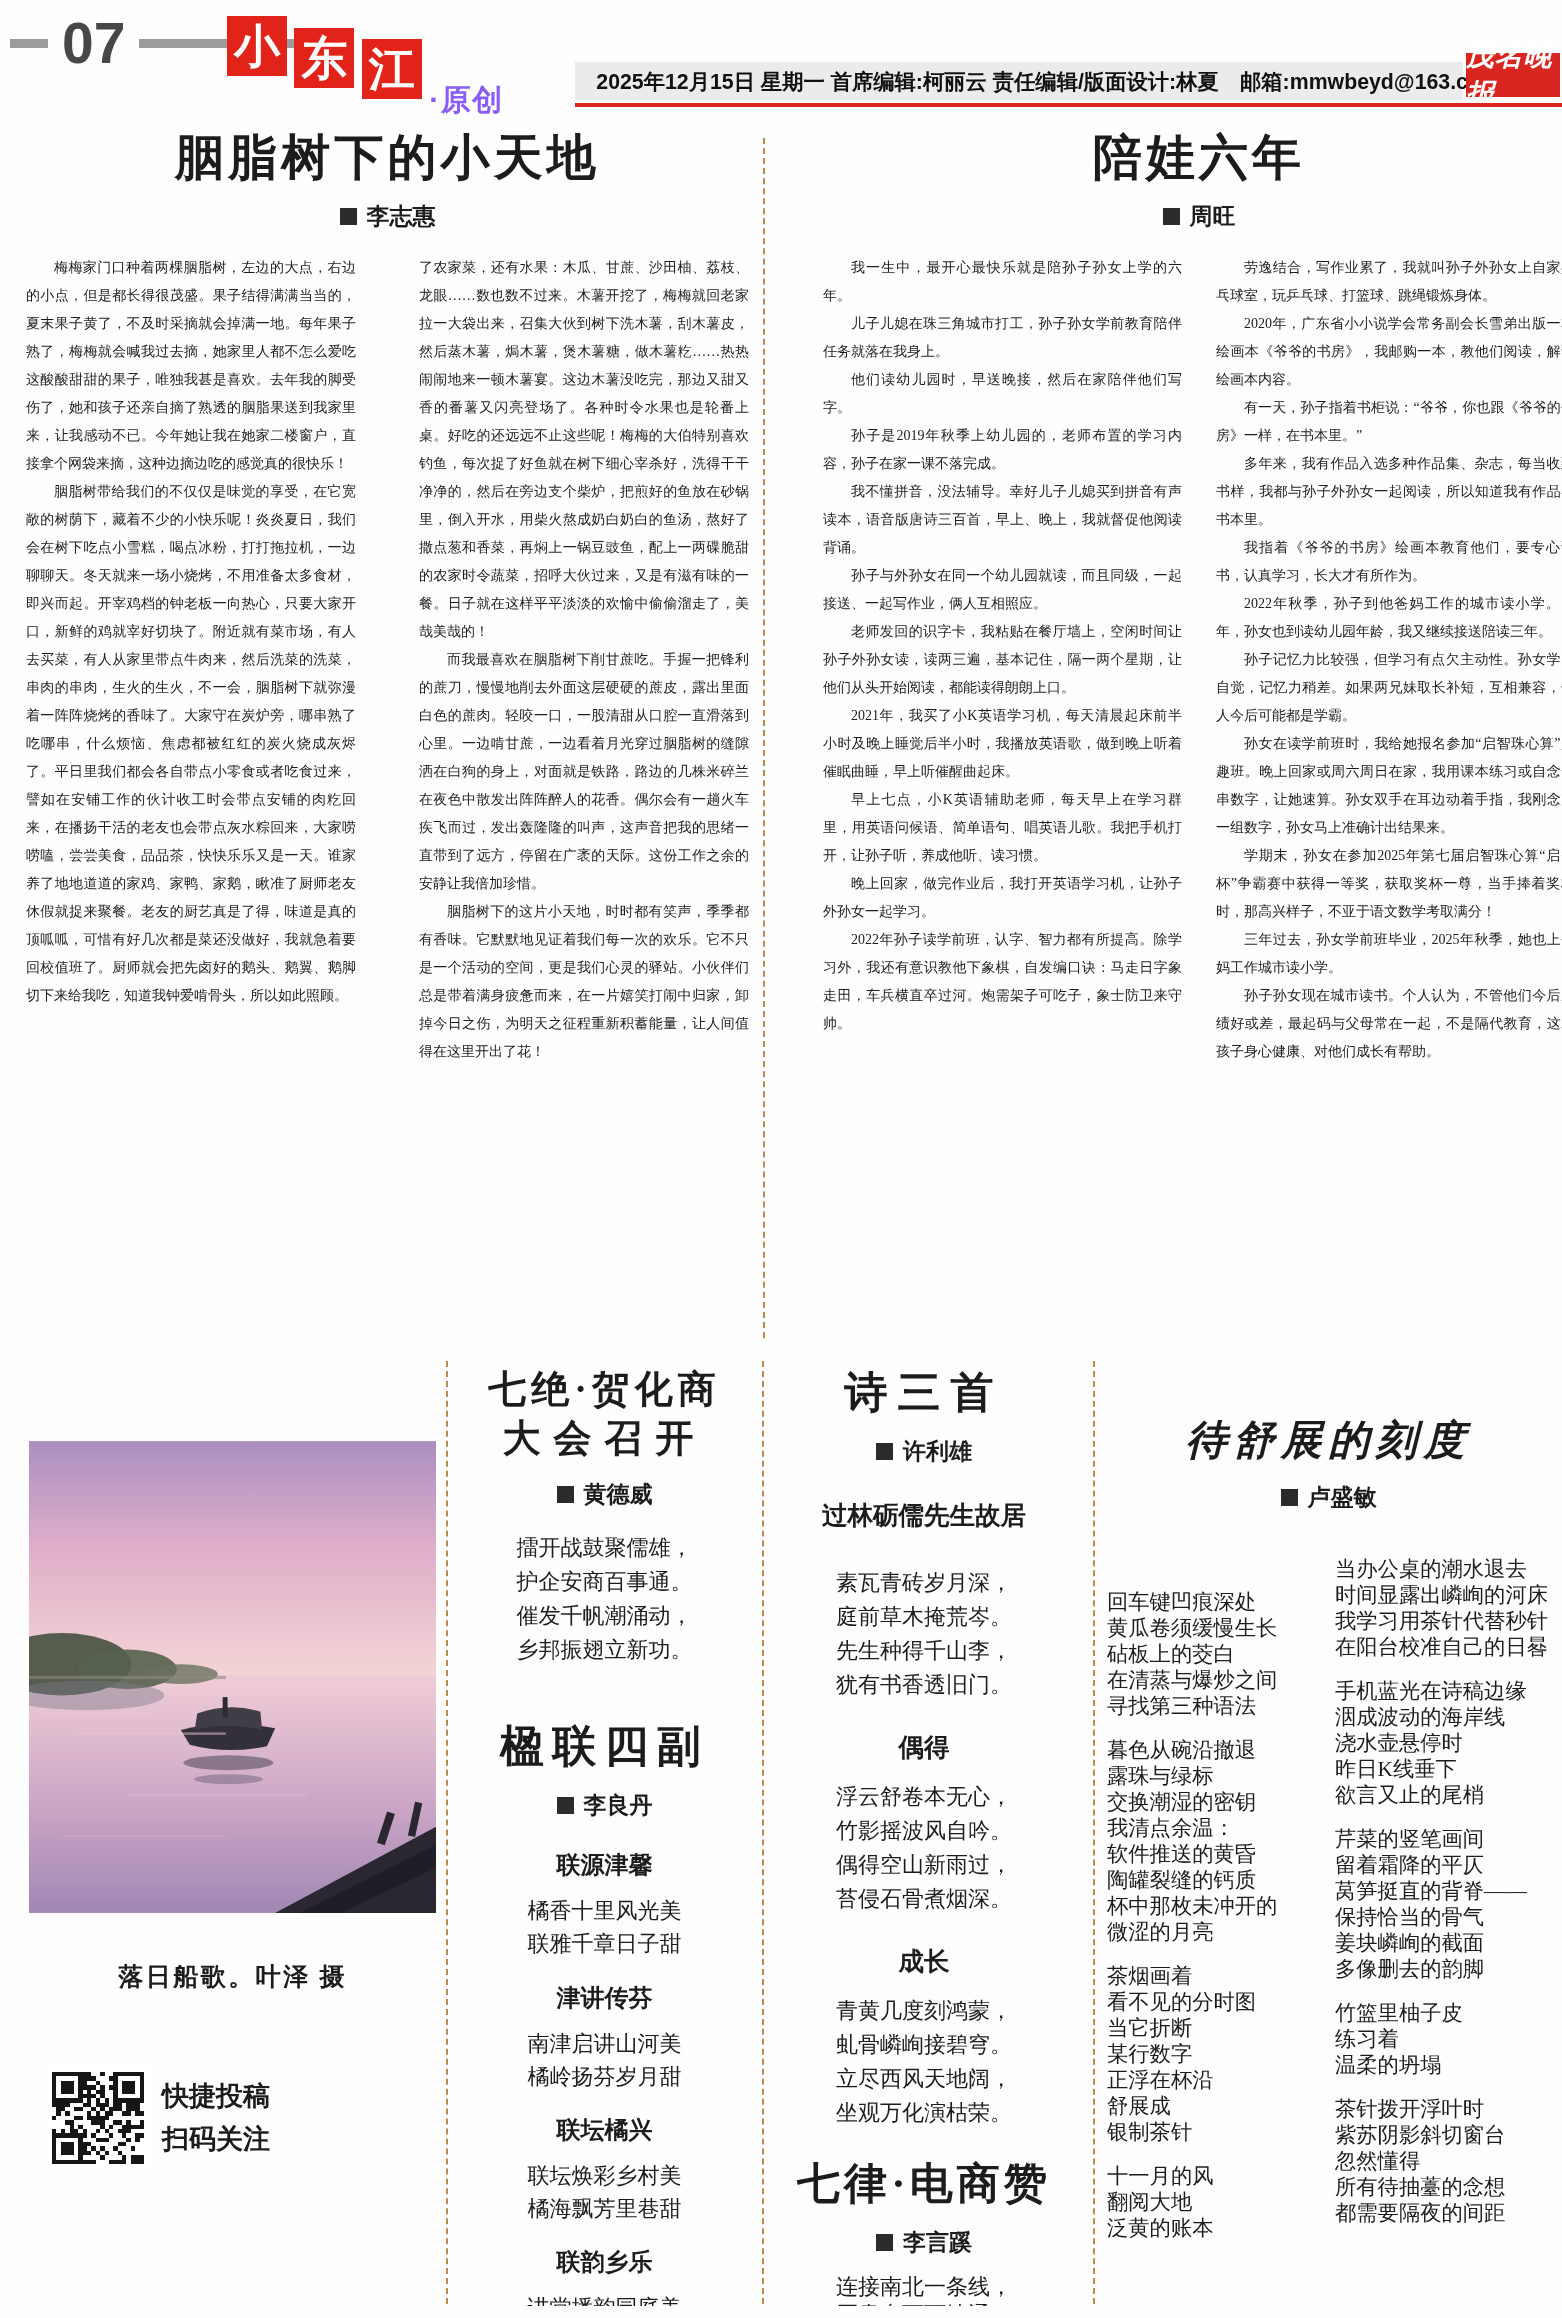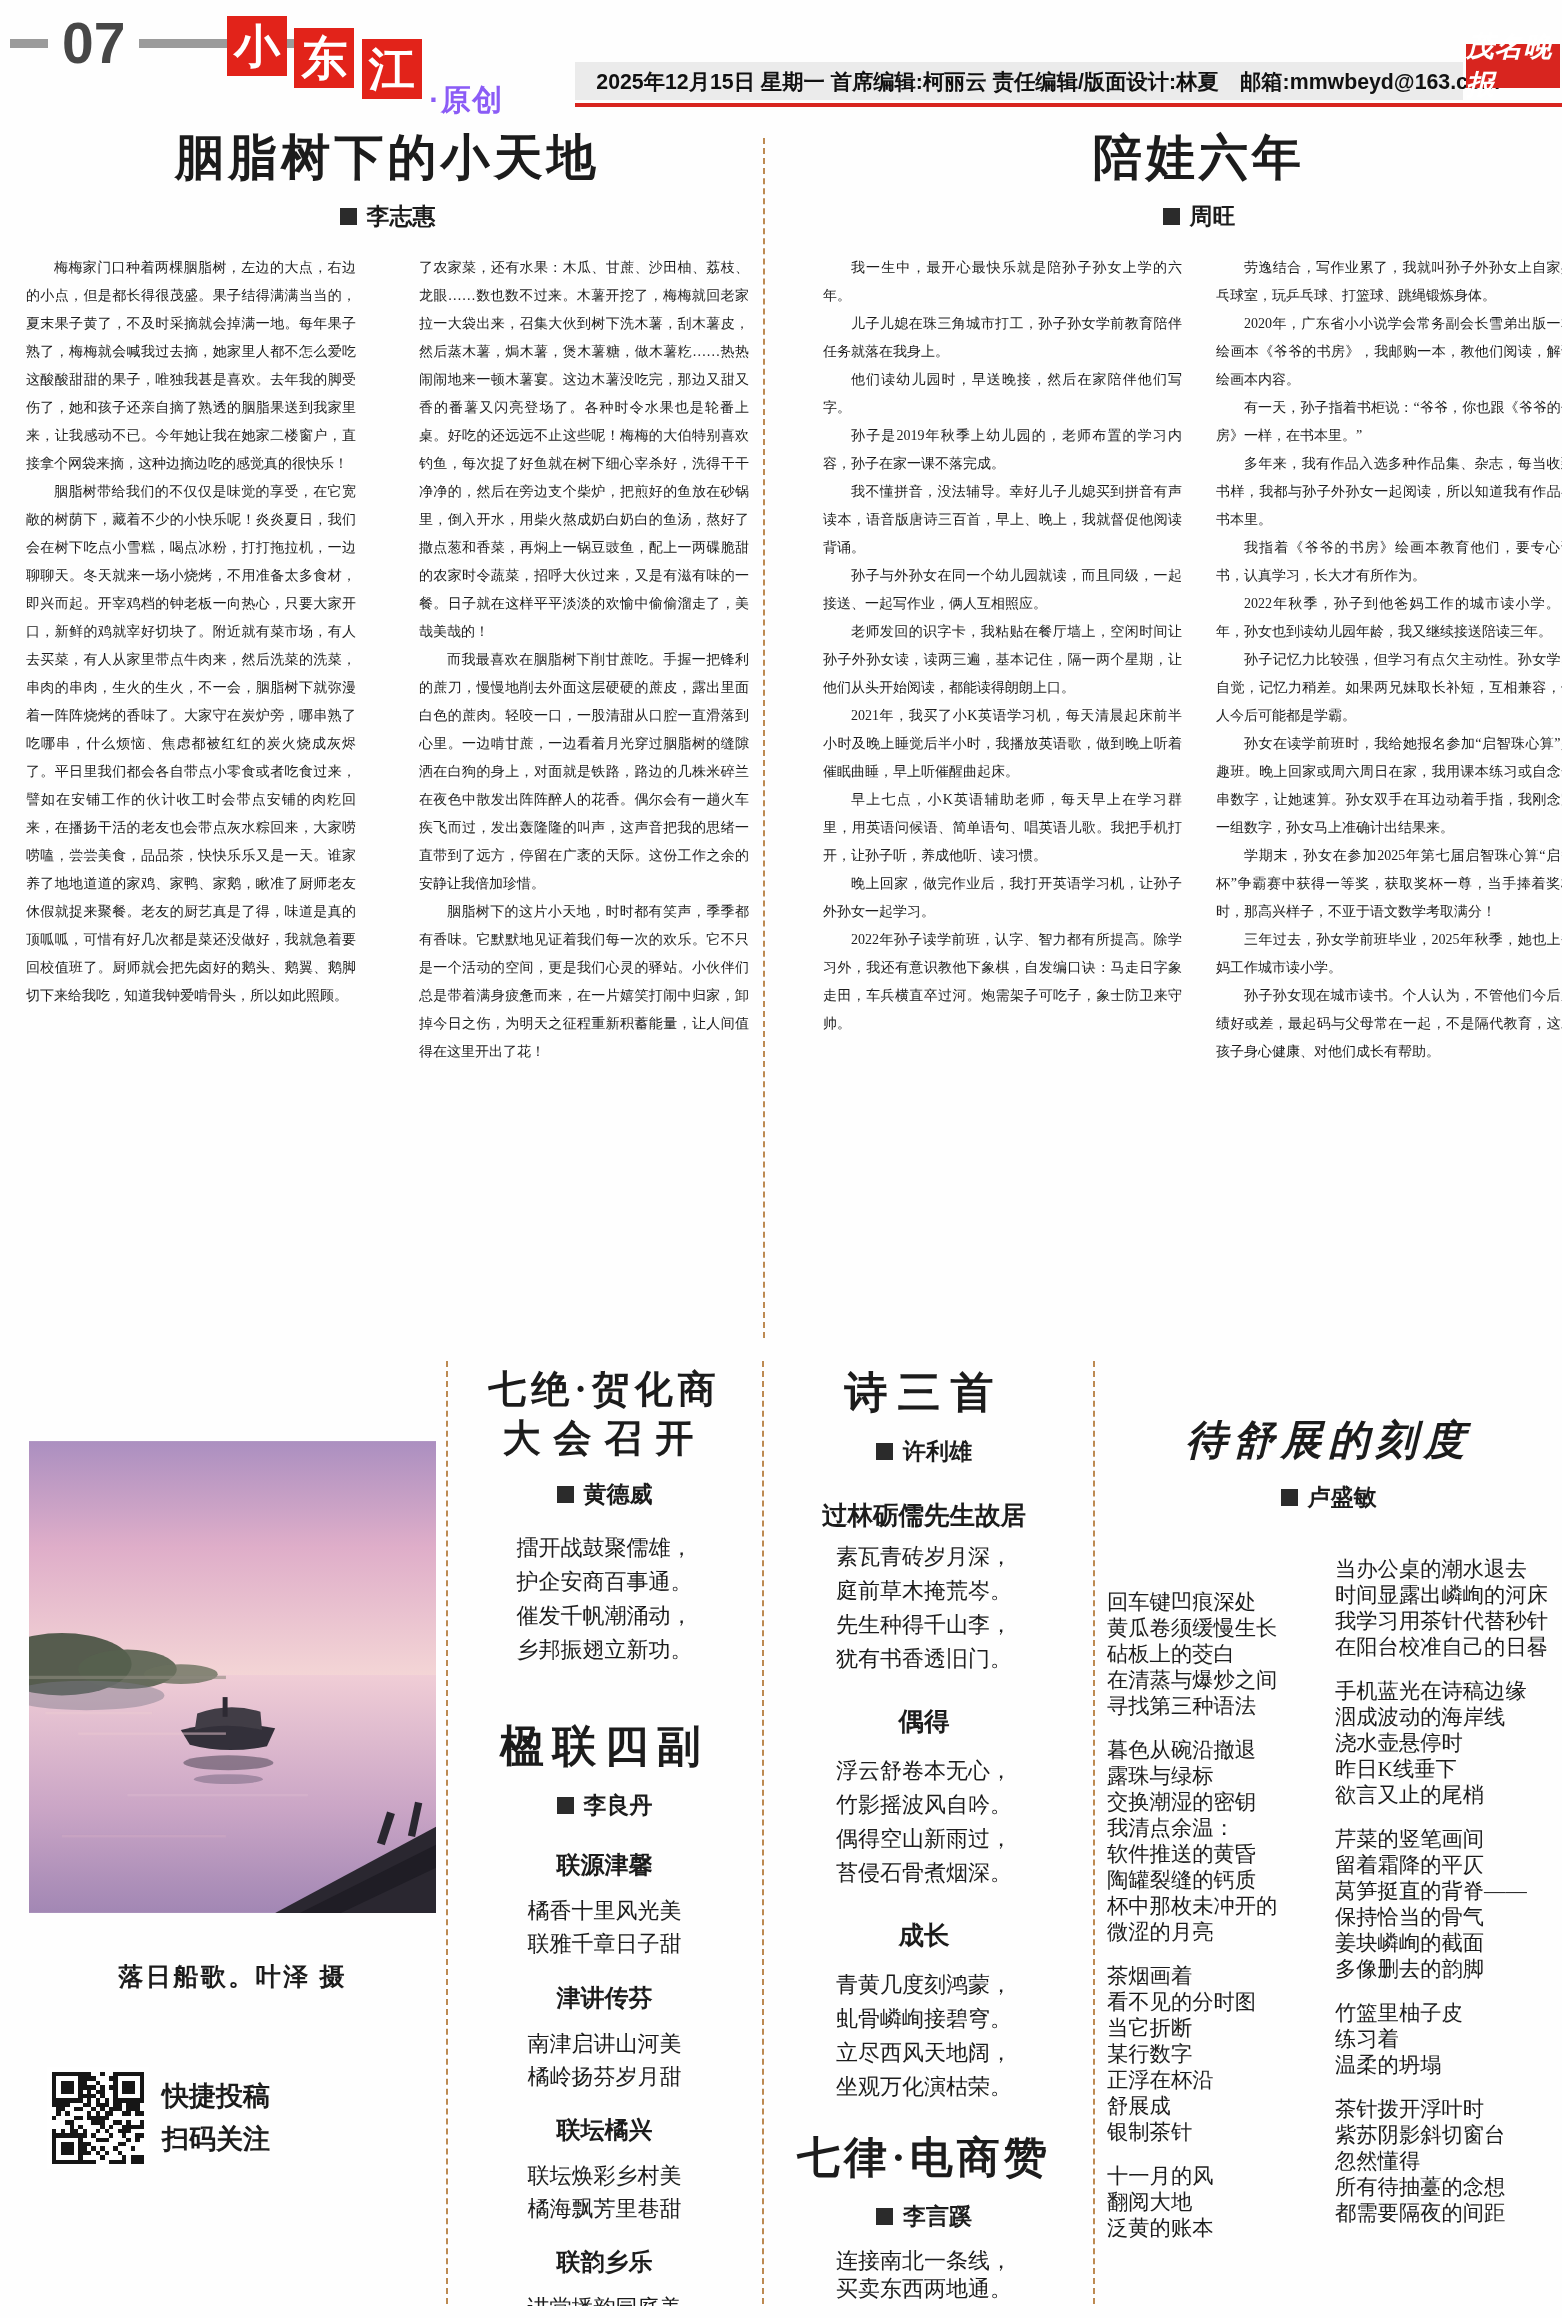--- a/index.html
+++ b/index.html
@@ -17,21 +17,21 @@
   .mast{position:absolute;left:227px;top:16.4px;display:flex;align-items:flex-start;}
   .mastbox{width:60px;height:60px;background:#e2231a;color:#fff;text-align:center;line-height:60px;
     font-family:"Liberation Sans",sans-serif;font-weight:700;font-size:46px;margin-right:7.4px;position:relative;}
   .mastbox.b2{top:11.5px;}
   .mastbox.b3{top:23px;}
   .mast .suffix{color:#8b5cf6;font-weight:700;font-size:30px;font-family:"Liberation Sans",sans-serif;
     align-self:flex-end;position:relative;top:45px;letter-spacing:1.6px;}
   .infobar{position:absolute;left:575px;top:62px;width:888px;height:38px;background:#ebebeb;
     display:flex;align-items:center;padding-left:21.3px;box-sizing:border-box;
     font-family:"Liberation Sans",sans-serif;font-weight:700;font-size:21.3px;color:#111;white-space:nowrap;}
-  .brand{position:absolute;left:1466px;top:44px;width:94px;height:44px;background:#d8251f;color:#fff;
+  .brand{position:absolute;left:1466px;top:53px;width:94px;height:44px;background:#d8251f;color:#fff;
     display:flex;align-items:center;justify-content:center;font-size:28px;font-weight:700;font-style:italic;
     font-family:"Liberation Serif",serif;letter-spacing:0.8px;}
   .redrule{position:absolute;left:575px;top:103px;width:988px;height:4.1px;background:#d8251f;}
   
   .vdash{position:absolute;width:0;border-left:2.5px dashed #bd8a52;}
   
   .article{position:absolute;}
   .a-title{text-align:center;font-weight:700;letter-spacing:4.1px;line-height:1.15;}
   .byline{text-align:center;font-family:"Liberation Sans",sans-serif;font-weight:700;font-size:23px;margin-top:15px;}
   .sq{display:inline-block;width:17px;height:17px;background:#2b2b2b;margin-right:10px;vertical-align:-0.8px;}
@@ -678,21 +678,21 @@
 
 </div>
 
 <div class="pcol" style="left:782px;top:1365px;width:284px;height:941px;">
   <div class="p-title" style="font-size:43px;letter-spacing:10px;">诗三首</div>
   <div class="byline">
     <span class="sq"></span><span>许利雄</span>
   </div>
 
   <p class="p-sub" style="margin-top:31px;font-size:25.5px;">过林砺儒先生故居</p>
-  <div class="verse verse-left" style="margin-top:7px;line-height:34px;">
+  <div class="verse verse-left" style="margin-top:33px;line-height:34px;">
       <p>素瓦青砖岁月深，</p>
       <p>庭前草木掩荒岑。</p>
       <p>先生种得千山李，</p>
       <p>犹有书香透旧门。</p>
     </div>
   <p class="p-sub" style="margin-top:28px;font-size:25.5px;">偶得</p>
   <div class="verse verse-left" style="margin-top:15px;line-height:34px;">
       <p>浮云舒卷本无心，</p>
       <p>竹影摇波风自吟。</p>
       <p>偶得空山新雨过，</p>

